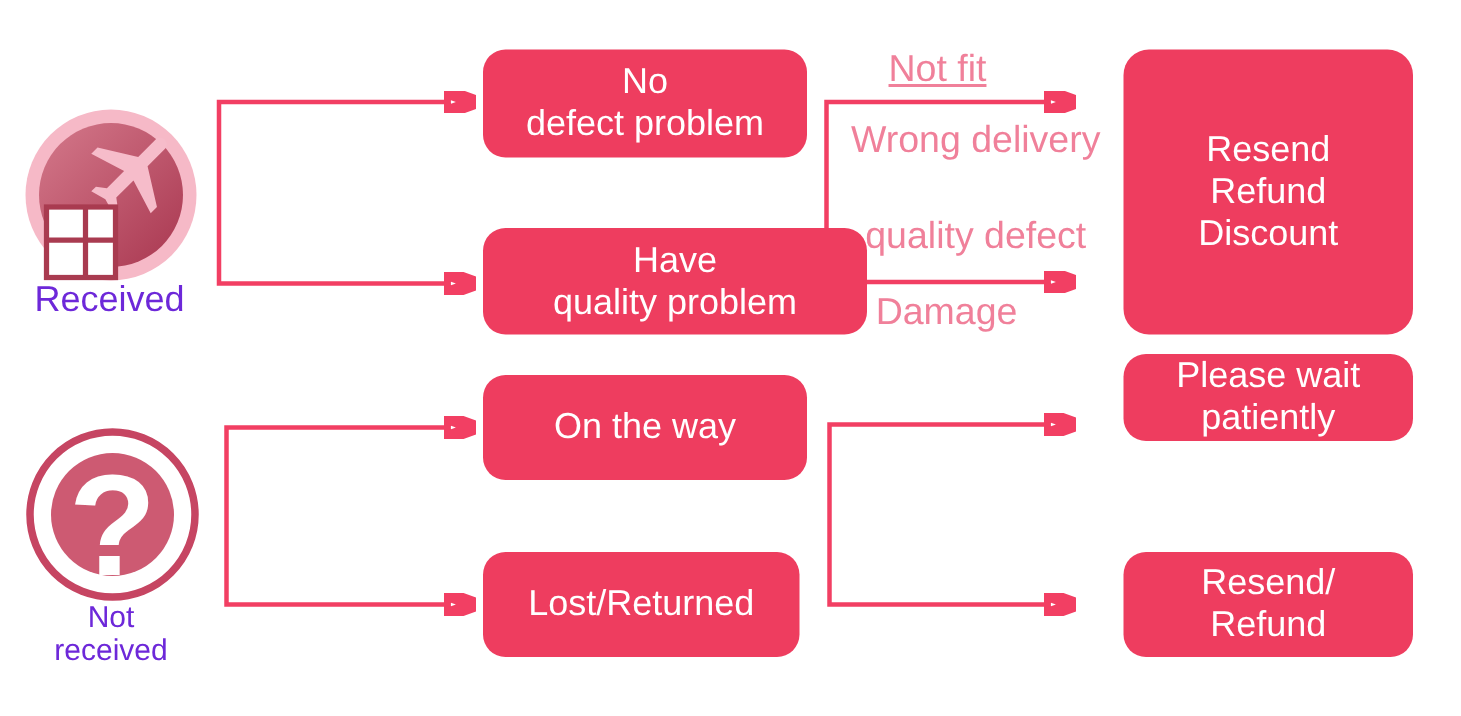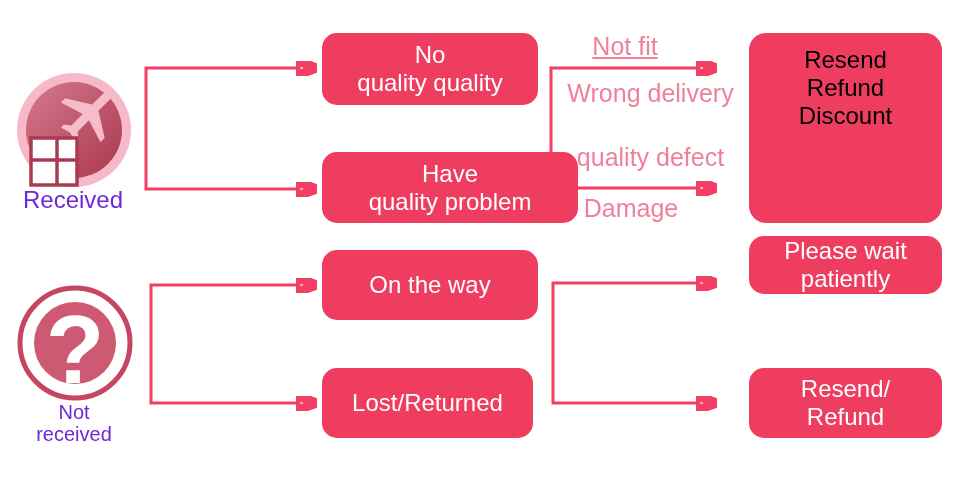--- a/index.html
+++ b/index.html
@@ -7,22 +7,22 @@
     position:relative;width:974px;height:477px;background:#ffffff;
     font-family:"Liberation Sans",sans-serif;overflow:hidden;
   }
   .abs{position:absolute;}
   .box{
     position:absolute;background:#ee3d5f;color:#ffffff;border-radius:15px;
     display:flex;align-items:center;justify-content:center;text-align:center;
     font-size:24px;line-height:1.16;white-space:pre-line;
   }
   .bigbox{
-    position:absolute;background:#ee3d5f;color:#000000;border-radius:17px;
-    display:flex;flex-direction:column;justify-content:flex-start;
+    position:absolute;background:#ee3d5f;color:#ffffff;border-radius:17px;
+    display:flex;flex-direction:column;justify-content:center;
     align-items:center;text-align:center;font-size:24px;padding:13px 0;
     box-sizing:border-box;
   }
   .reason{
     position:absolute;color:#f0809a;font-size:25px;text-align:center;
     line-height:1.05;
   }
   .caption{
     position:absolute;color:#6d28d9;font-size:24px;text-align:center;
     line-height:1.1;white-space:pre-line;
@@ -67,21 +67,21 @@
 
   <svg class="abs" style="left:15px;top:283px;" width="120" height="120" viewBox="0 0 120 120">
     <circle cx="60" cy="60" r="55" fill="none" stroke="#c64562" stroke-width="5"></circle>
     <circle cx="60" cy="60" r="41" fill="#cd5a72"></circle>
     <text x="60" y="100" text-anchor="middle" font-family="Liberation Sans, sans-serif" font-size="96" font-weight="bold" fill="#ffffff">?</text>
   </svg>
   <div class="caption" style="left:3px;top:401px;width:142px;font-size:20px;">Not
 received</div>
 
   <div class="box" style="left:322px;top:33px;width:216px;height:72px;">No
-quality quality</div>
+defect problem</div>
   <div class="box" style="left:322px;top:152px;width:256px;height:71px;">Have
 quality problem</div>
 
   <div class="reason" style="left:540px;top:33px;width:170px;text-decoration:underline;">Not fit</div>
   <div class="reason" style="left:548px;top:80px;width:205px;">Wrong delivery</div>
   <div class="reason" style="left:553px;top:144px;width:195px;">quality defect</div>
   <div class="reason" style="left:546px;top:195px;width:170px;">Damage</div>
 
   <div class="bigbox" style="left:749px;top:33px;width:193px;height:190px;">
     <span>Resend</span>

